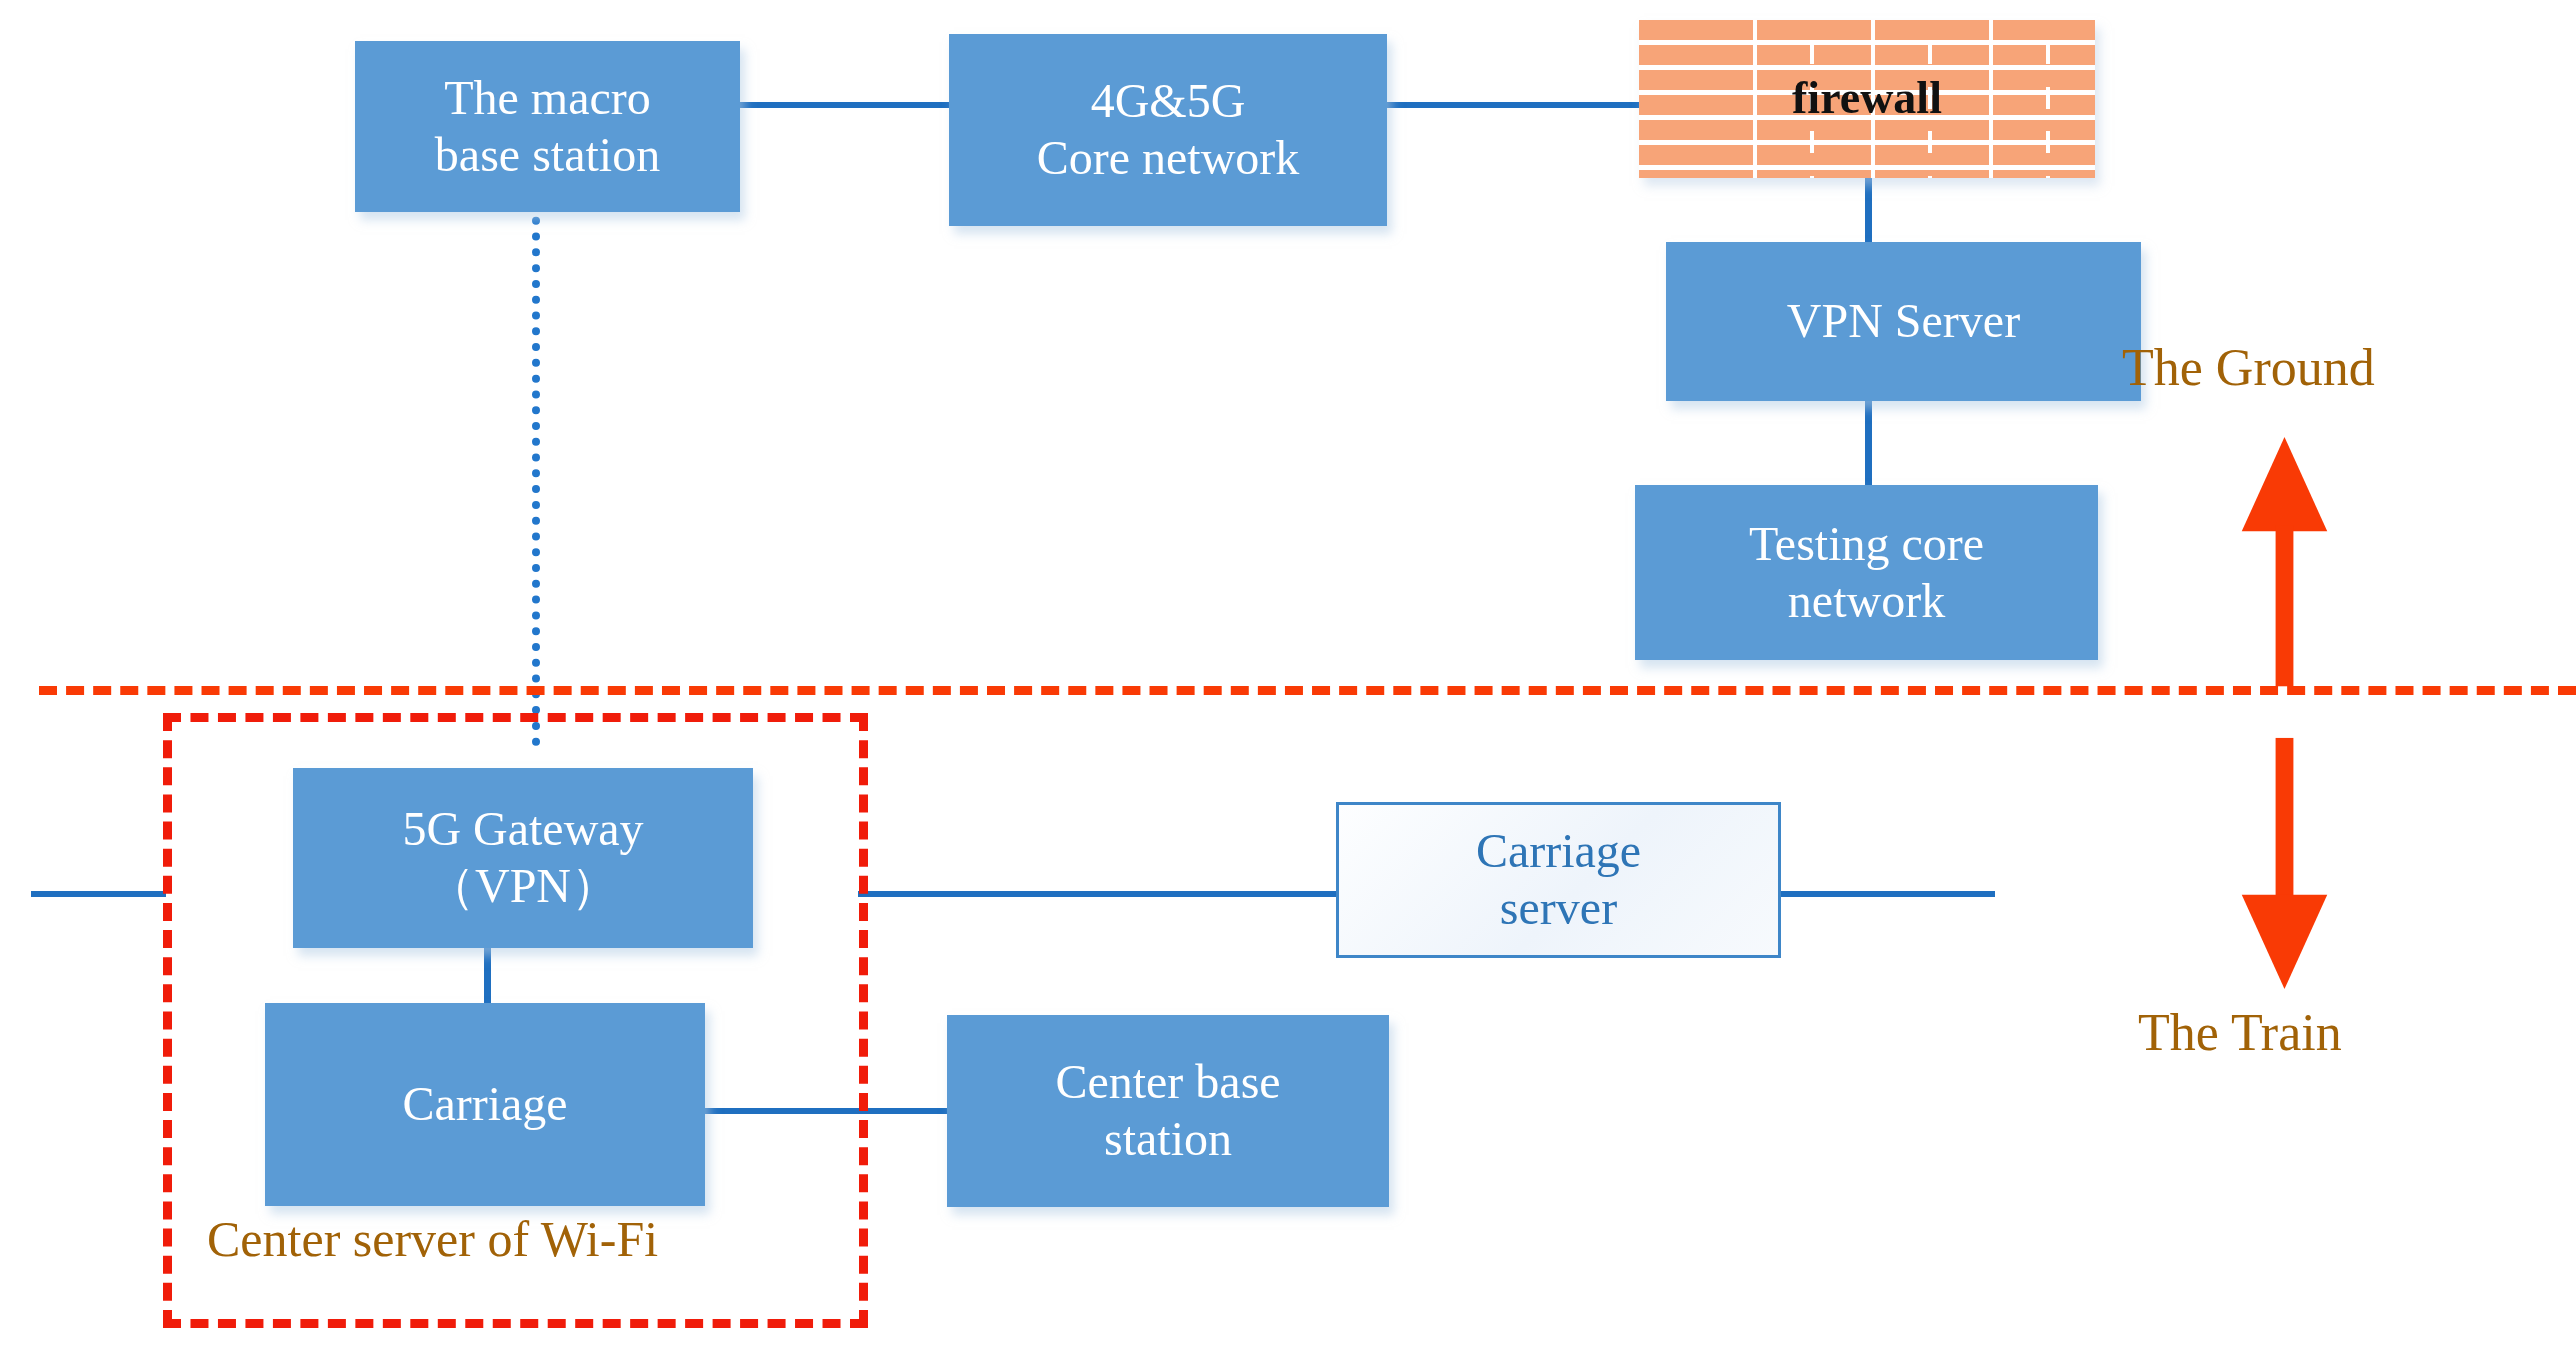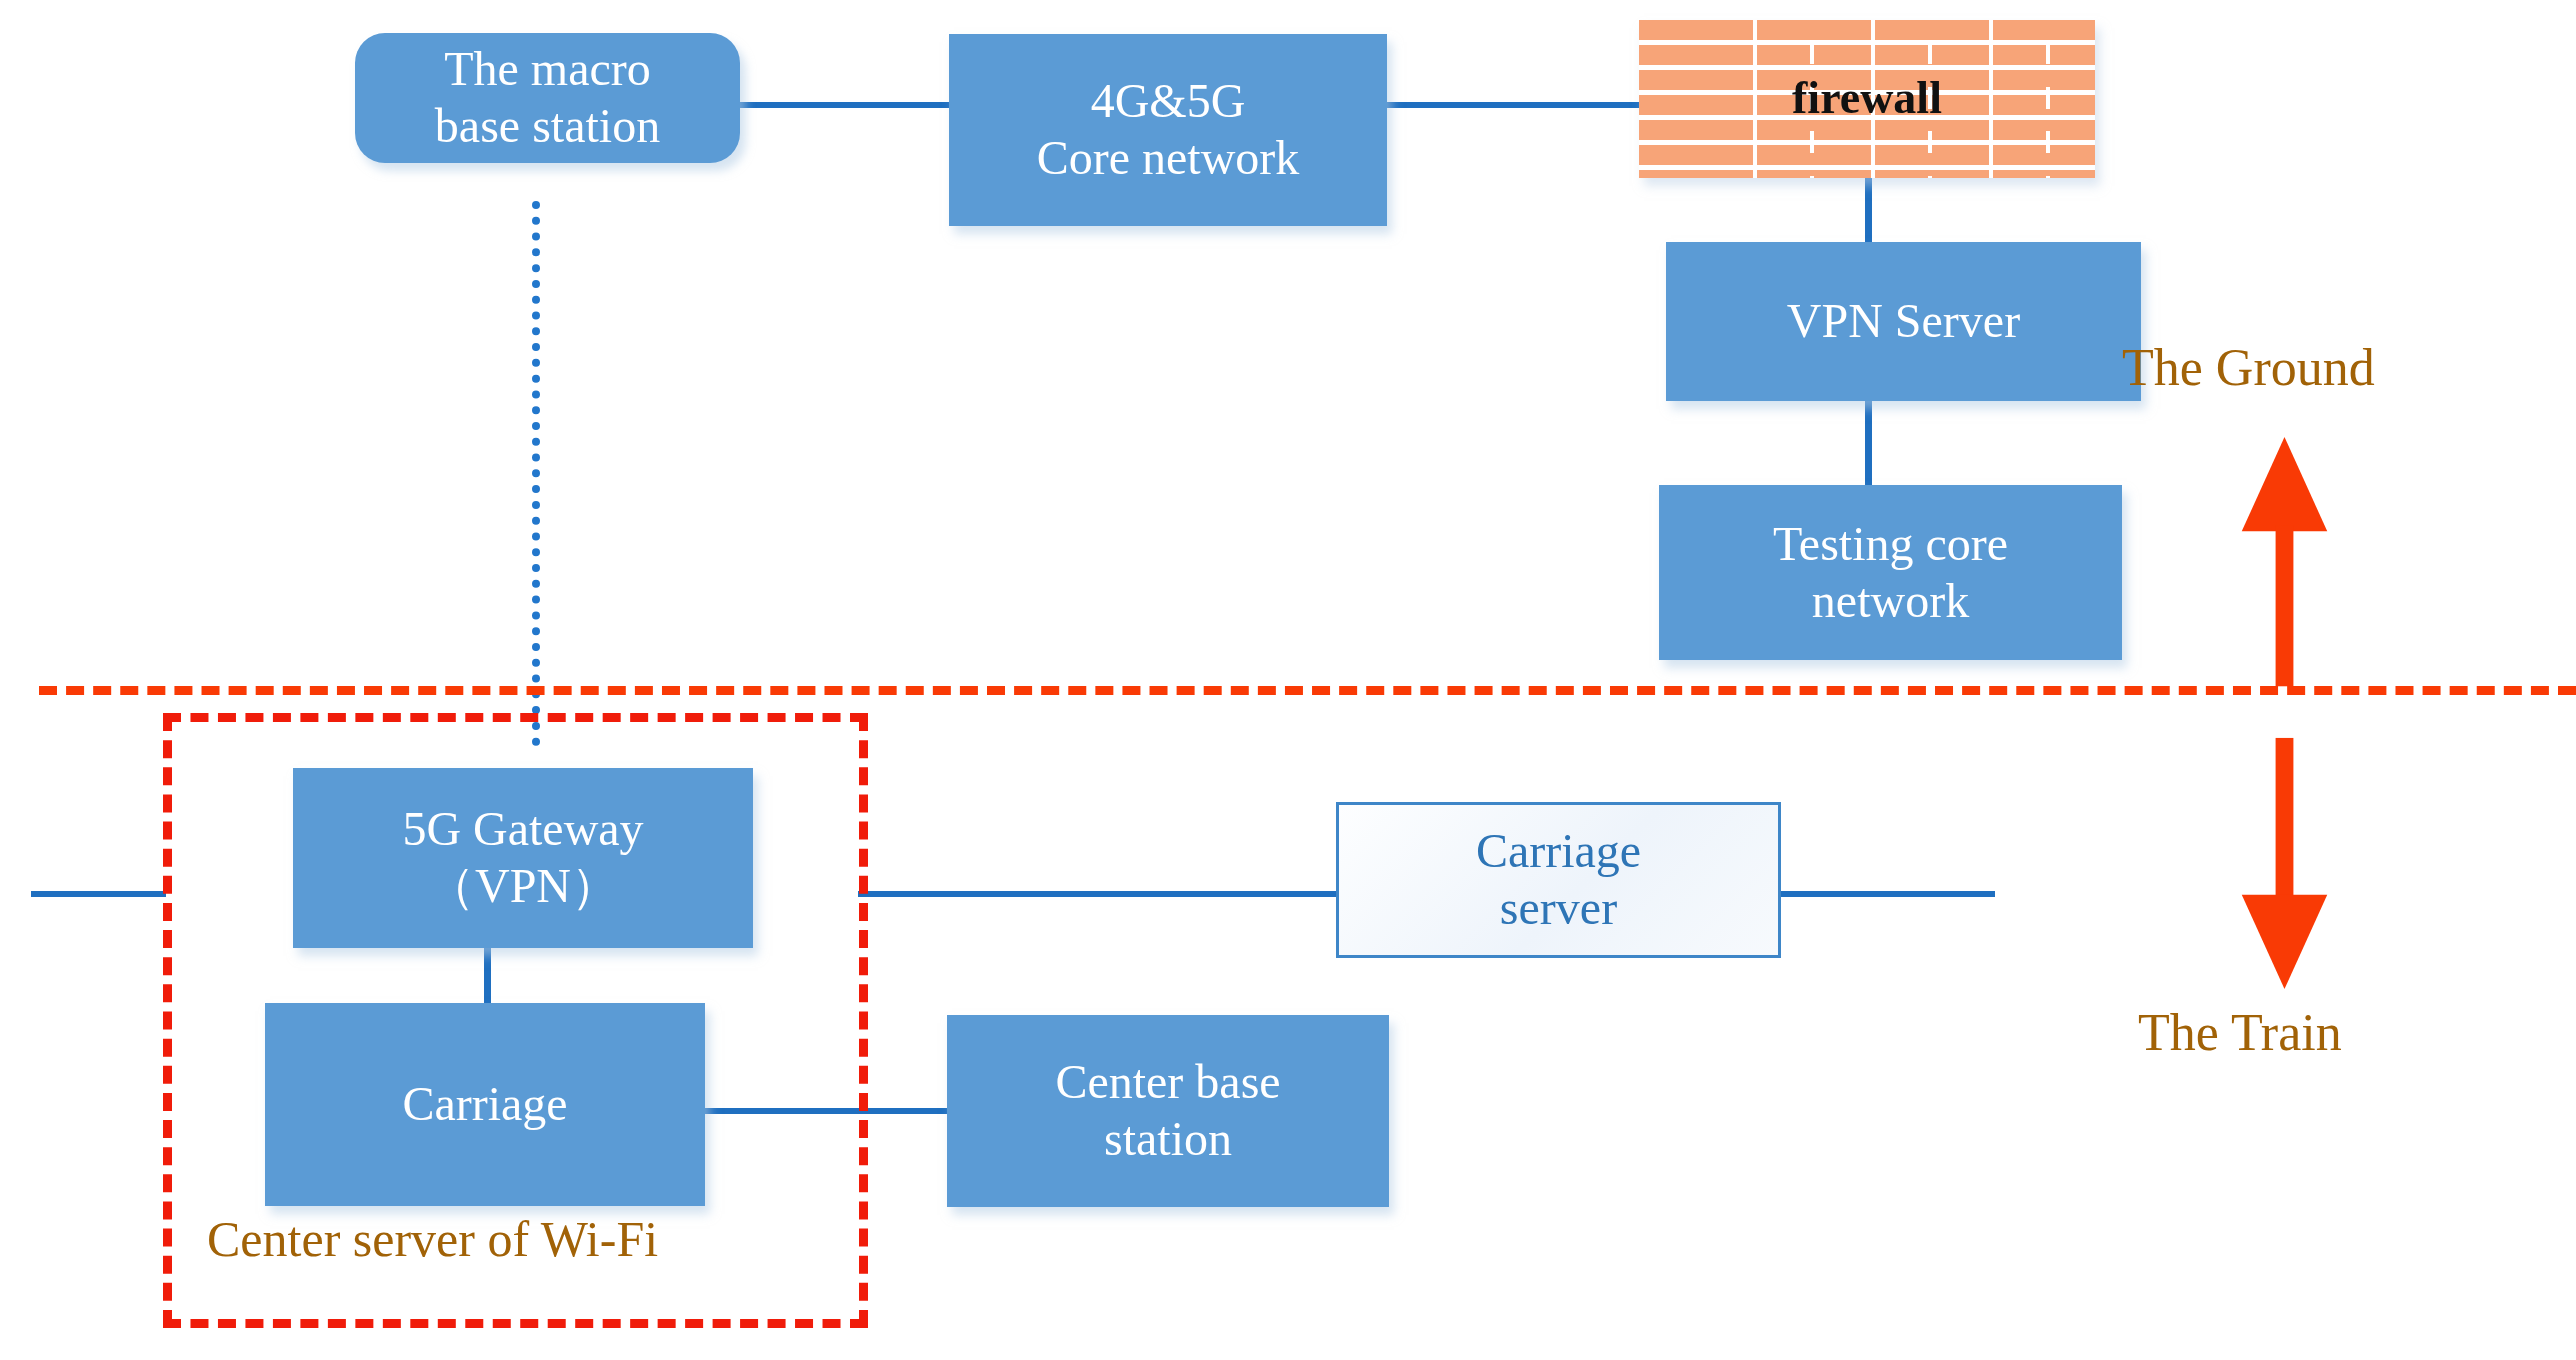--- a/index.html
+++ b/index.html
@@ -124,21 +124,21 @@
   <div class="conn h" style="left:699px;top:1108px;width:249px;"></div>
 
   <div class="conn h" style="left:858px;top:891px;width:481px;"></div>
 
   <div class="conn h" style="left:1779px;top:891px;width:216px;"></div>
 
   <div class="conn h" style="left:31px;top:891px;width:135px;"></div>
 
   <div class="dotted-v" style="left:532px;top:201px;height:545px;"></div>
 
-  <div class="node blue" style="left:355px;top:33px;width:385px;height:130px;font-size:48px;border-radius:30px;">
+  <div class="node blue" style="left:355px;top:41px;width:385px;height:171px;font-size:48px;">
     <span class="lbl">The macro
 base station</span>
   </div>
 
   <div class="node blue" style="left:949px;top:34px;width:438px;height:192px;font-size:48px;">
     <span class="lbl">4G&amp;5G
 Core network</span>
   </div>
 
   <div class="node brick" style="left:1639px;top:19.6px;width:456px;height:158px;font-size:46px;">
@@ -148,21 +148,21 @@
         <span class="row-odd" style="top: 111px; height: 22px; background-position: 57px 0px;"></span>
         <span class="row-odd" style="top: 156px; height: 22px; background-position: 57px 0px;"></span>
       </span>
     <span class="lbl">firewall</span>
   </div>
 
   <div class="node blue" style="left:1666px;top:242px;width:475px;height:159px;font-size:48px;">
     <span class="lbl">VPN Server</span>
   </div>
 
-  <div class="node blue" style="left:1635px;top:485px;width:463px;height:175px;font-size:48px;margin-left:24px;">
+  <div class="node blue" style="left:1635px;top:485px;width:463px;height:175px;font-size:48px;">
     <span class="lbl">Testing core
 network</span>
   </div>
 
   <div class="divider" style="left:39px;top:686px;width:2537px;"></div>
 
   <div class="dashbox" style="left:163px;top:713px;width:705px;height:615px;"></div>
 
   <div class="node blue" style="left:257px;top:768px;width:460px;height:180px;font-size:48px;margin-left:36px;">
     <span class="lbl">5G Gateway

